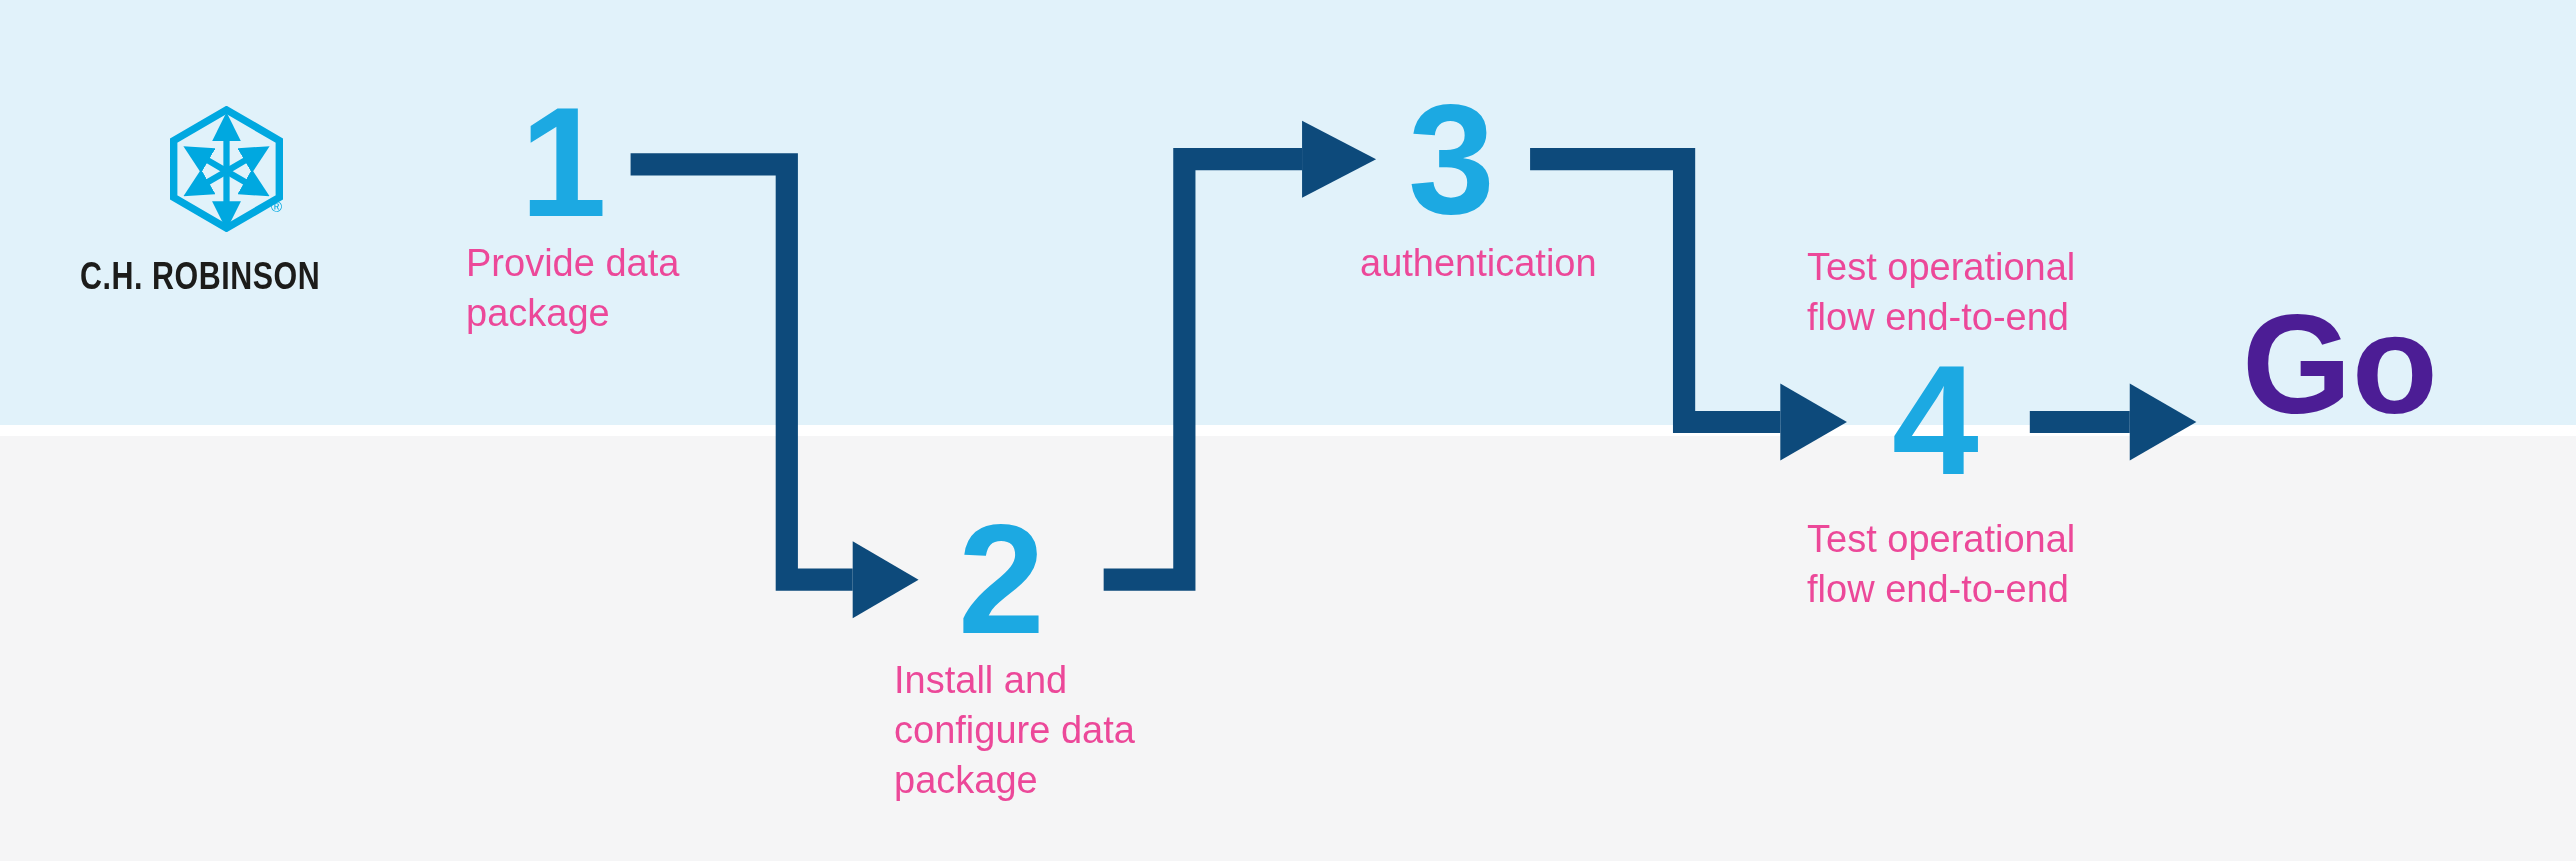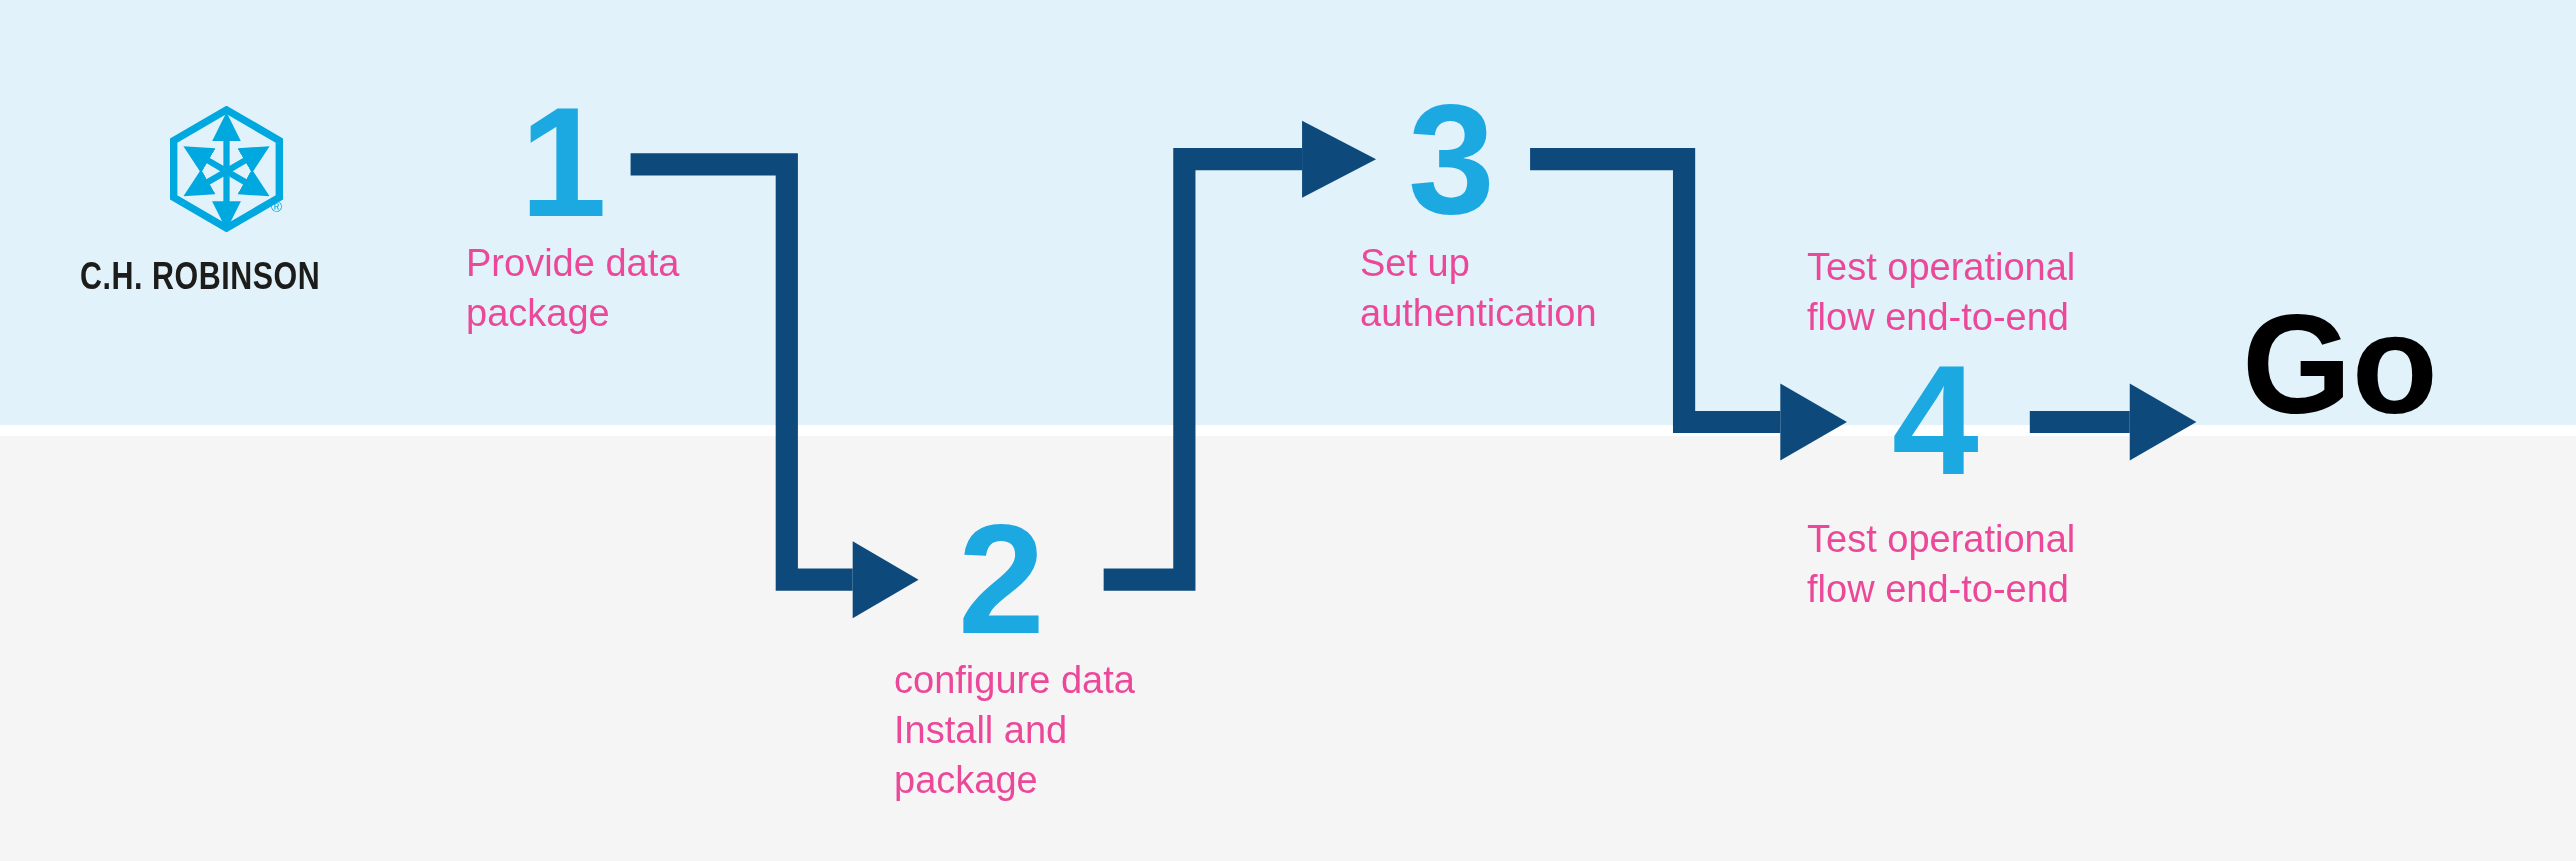--- a/index.html
+++ b/index.html
@@ -27,21 +27,21 @@
     font-size:38px;line-height:50px;font-weight:400;white-space:nowrap;
   }
   .step-label span{display:block;}
   #label-1{left:466px;top:238px;}
   #label-2{left:894px;top:655px;}
   #label-3{left:1360px;top:238px;}
   #label-4a{left:1807px;top:242px;}
   #label-4b{left:1807px;top:514px;}
   .go-live{
     position:absolute;left:2242px;top:308px;
-    font-size:141px;line-height:113px;font-weight:700;color:#000000;white-space:nowrap;
+    font-size:141px;line-height:113px;font-weight:700;color:#4c1d95;white-space:nowrap;
   }
   .go-live span{display:block;}
   .lane-label{
     position:absolute;left:94px;top:537px;color:#63666a;
     font-size:56px;line-height:62px;font-weight:400;
   }
   .lane-label span{display:block;}
   .logo{position:absolute;left:170px;top:106px;width:193px;height:193px;}
   .logo-mark{position:absolute;left:0;top:0;}
   .logo-reg{
@@ -109,27 +109,26 @@
 <div class="step-num" id="num-2">2</div>
 <div class="step-num" id="num-3">3</div>
 <div class="step-num" id="num-4">4</div>
 
 <div class="step-label" id="label-1">
   <span>Provide data</span>
   <span>package</span>
 </div>
 
 <div class="step-label" id="label-2">
+  <span>Install and</span>
   <span>configure data</span>
-  <span>Install and</span>
   <span>package</span>
 </div>
 
 <div class="step-label" id="label-3">
-  <span>Set up</span>
   <span>authentication</span>
 </div>
 
 <div class="step-label" id="label-4a">
   <span>Test operational</span>
   <span>flow end-to-end</span>
 </div>
 
 <div class="step-label" id="label-4b">
   <span>Test operational</span>

